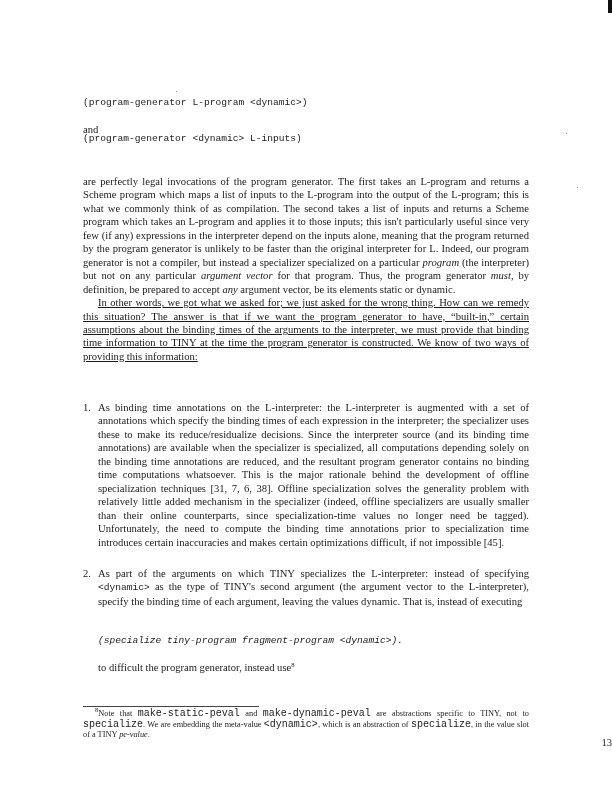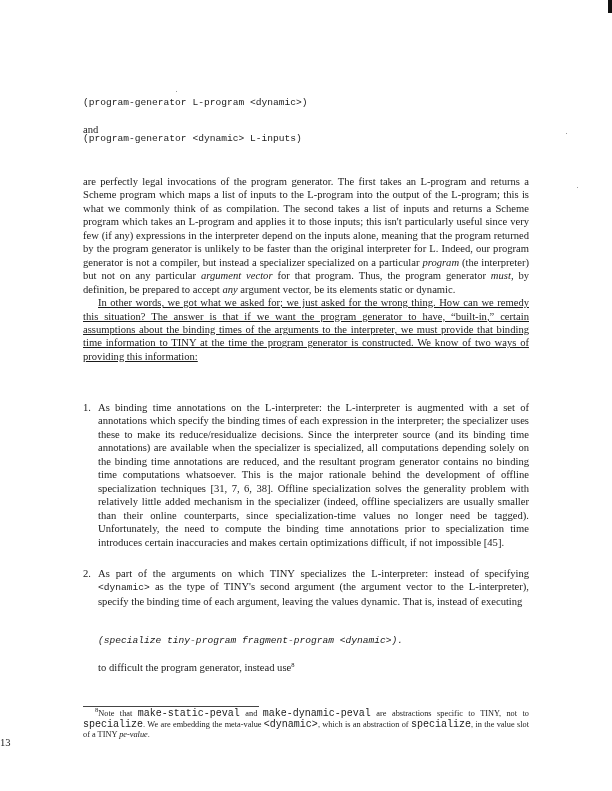--- a/index.html
+++ b/index.html
@@ -99,21 +99,21 @@
     sup {
       font-size: 6.5px;
       line-height: 0;
       vertical-align: 4px;
     }
     .page-number {
       position: absolute;
       left: 0;
       width: 612px;
       top: 736px;
-      text-align: left;
+      text-align: right;
       font-size: 10.6px;
     }
   </style>
 </head>
 <body>
 
 <div class="scan-mark"></div>
 <div class="speck" style="left:176px;top:91px;"></div>
 <div class="speck" style="left:566px;top:133px;"></div>
 <div class="speck" style="left:577px;top:187px;"></div>

